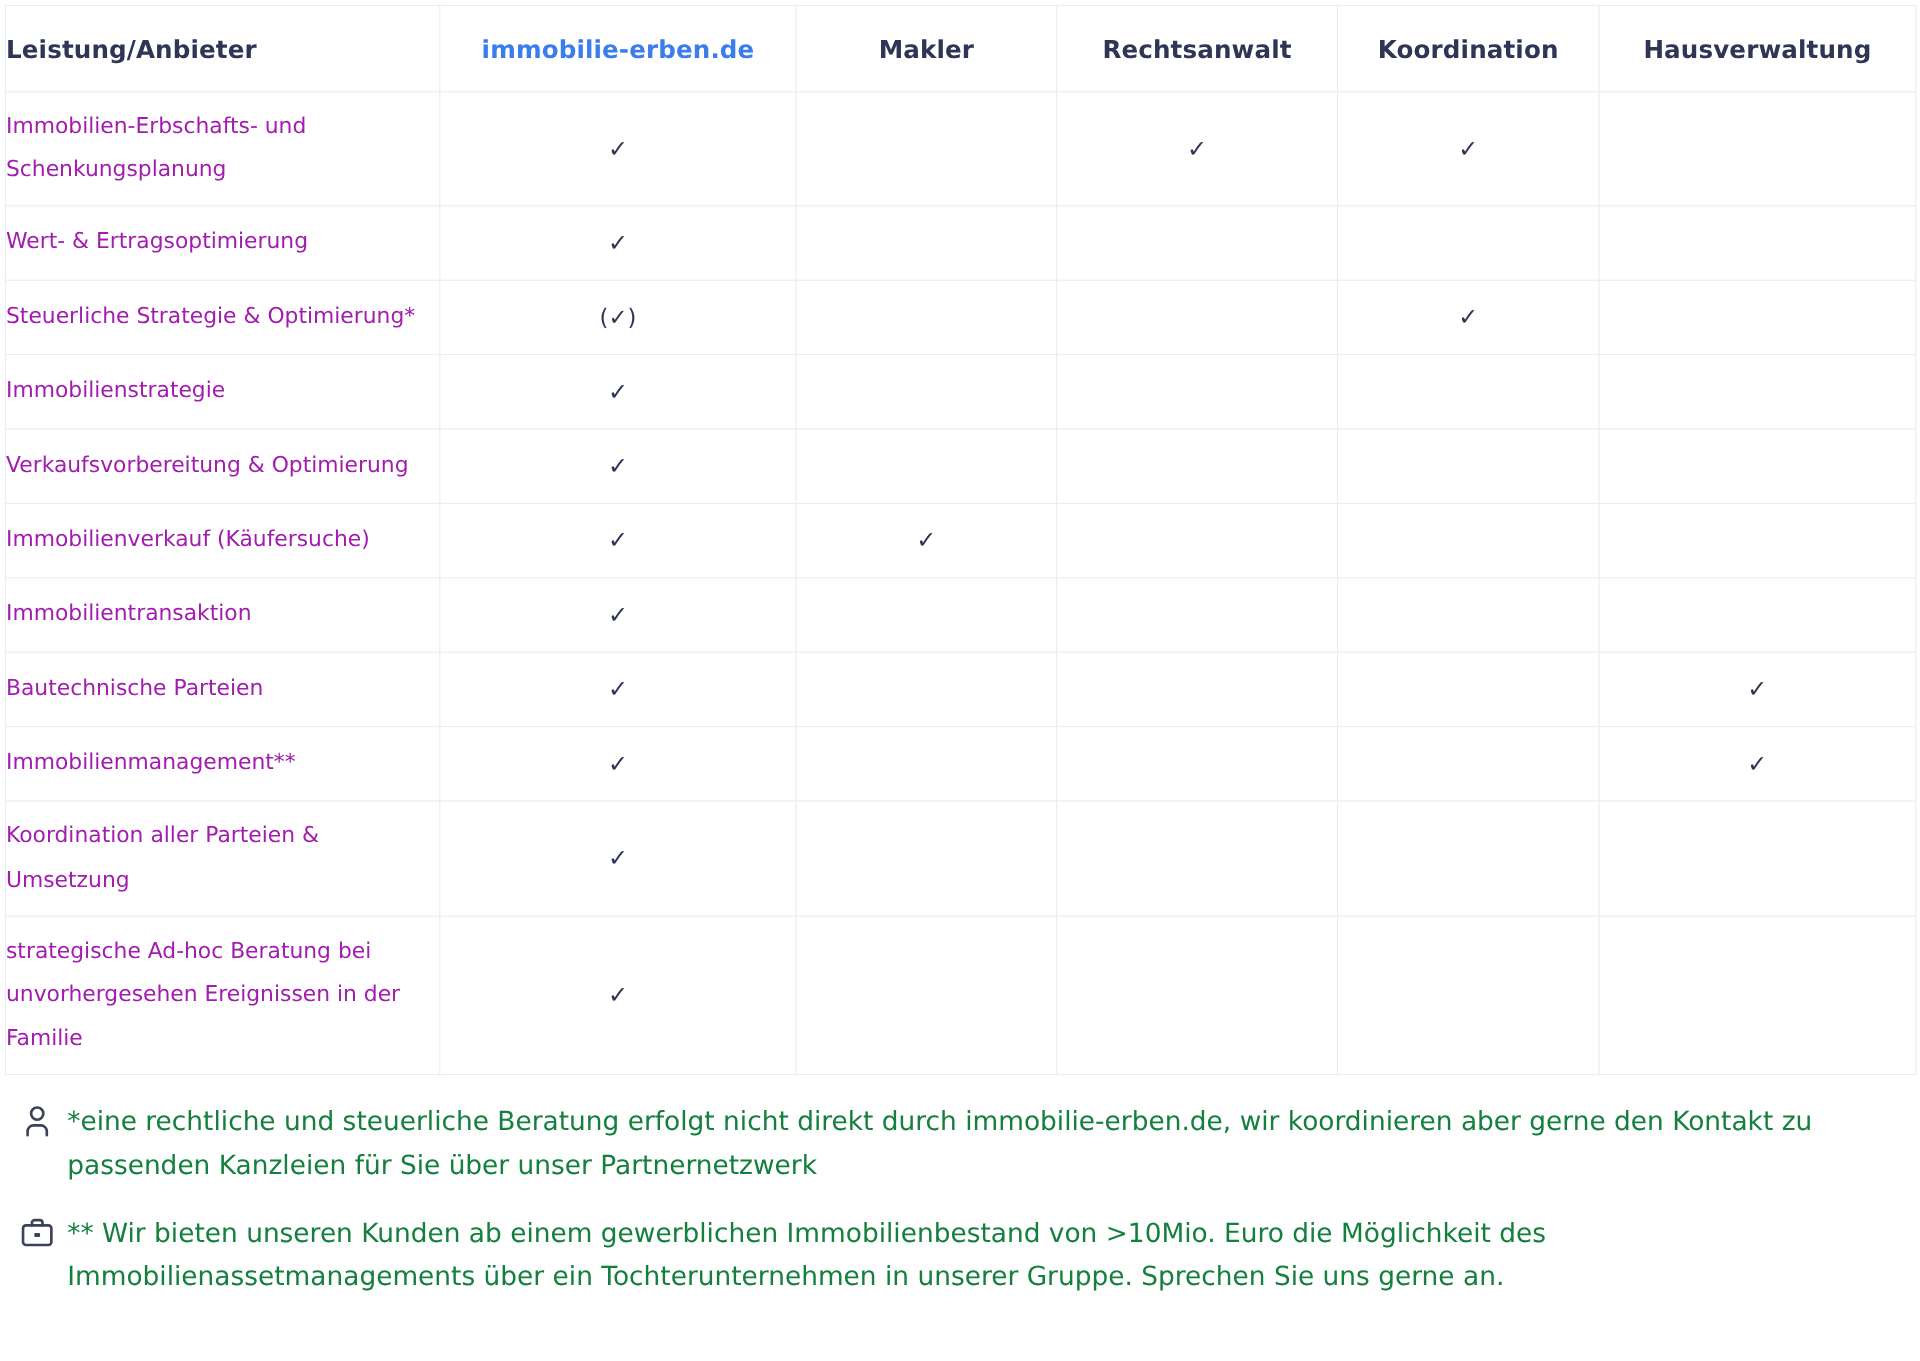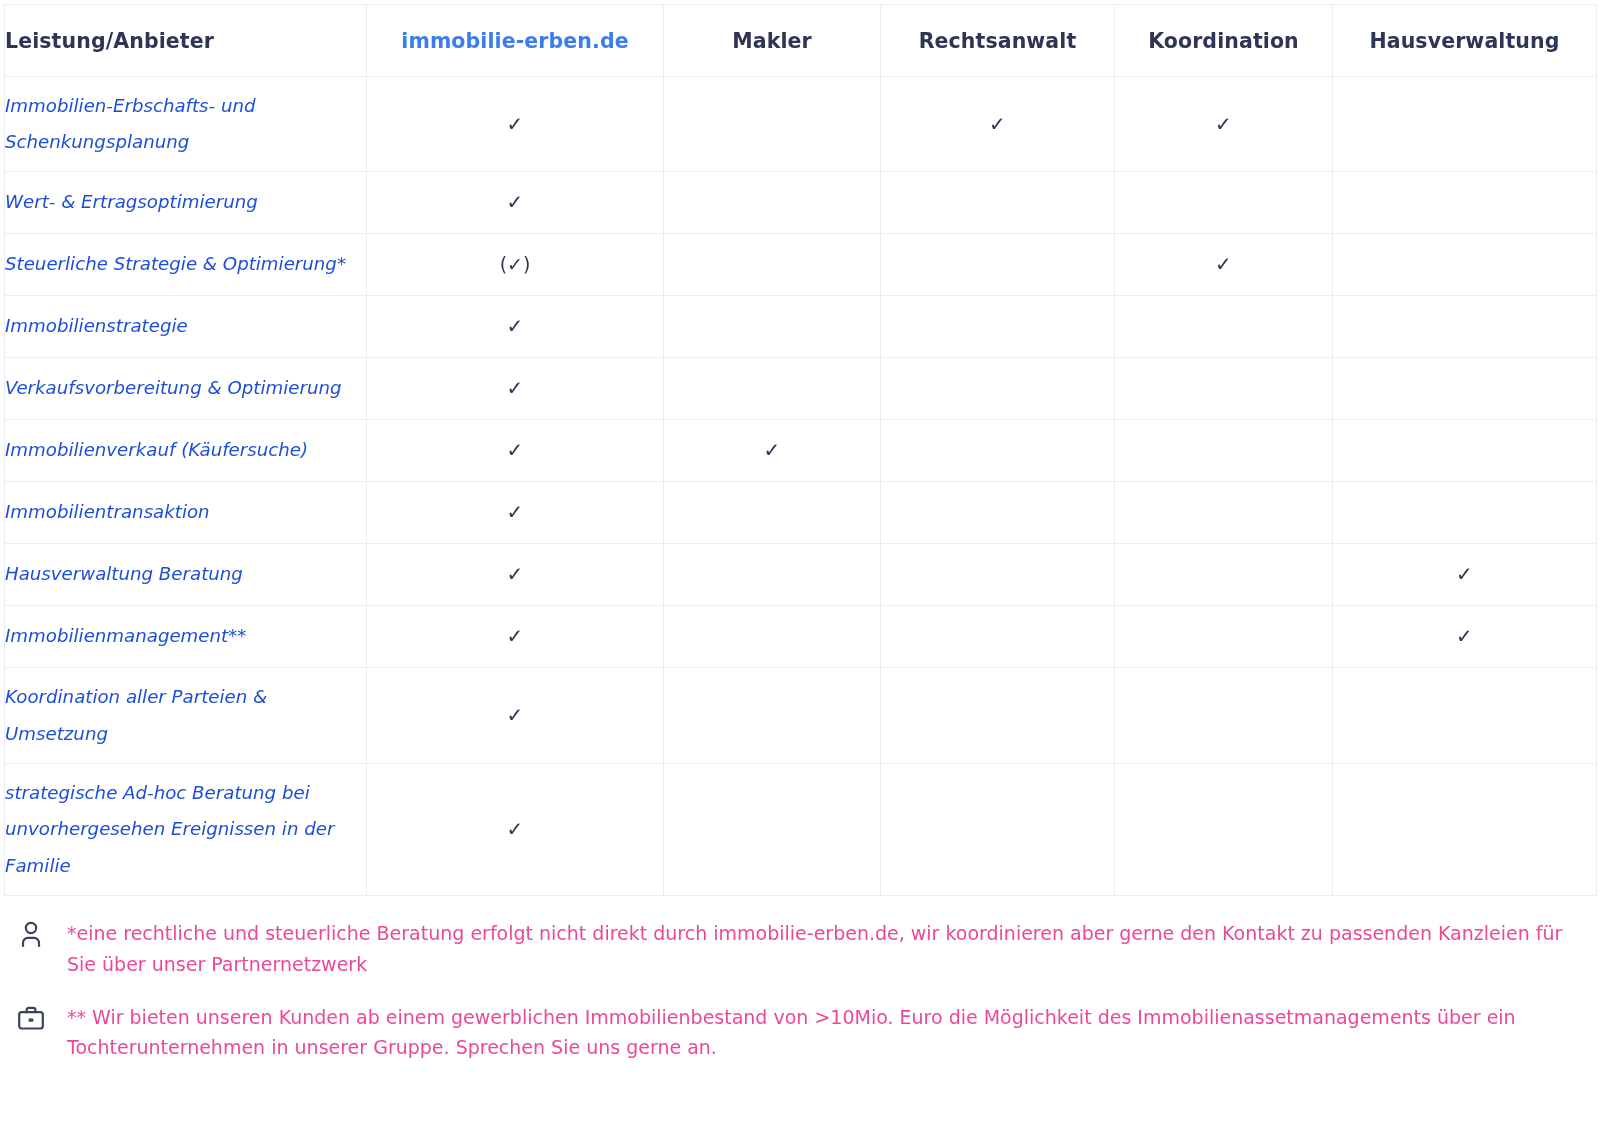--- a/index.html
+++ b/index.html
@@ -72,22 +72,21 @@
 
   tbody td {
     vertical-align: middle;
   }
   td.service {
     text-align: left;
     padding: 16px 18px 16px 16px;
     font-size: 18.2px;
     font-weight: 400;
     line-height: 1.98;
-    color: #1d4ed8;
-    font-style: italic;
+    color: #a21caf;
   }
   td.mark {
     text-align: center;
     font-size: 21px;
     color: #2f3655;
     line-height: 1;
   }
   td.mark .glyph {
     display: inline-block;
     font-family: "DejaVu Sans", sans-serif;
@@ -123,25 +122,24 @@
     margin-bottom: 22px;
   }
   .fn .ic {
     flex: 0 0 50px;
     width: 50px;
     padding-top: 2px;
     display: flex;
     justify-content: center;
   }
   .fn .txt {
-    font-size: 19px;
+    font-size: 22px;
     line-height: 1.62;
-    color: #ec4899;
+    color: #15803d;
     max-width: 1530px;
-    margin-left: 11px;
   }
   .fn svg {
     display: block;
   }
 </style>
 </head>
 <body>
 
 <div class="page">
 
@@ -225,21 +223,21 @@
         <tr class="r8">
           <td class="service">Immobilientransaktion</td>
           <td class="mark"><span class="glyph">✓</span></td>
           <td class="mark"><span class="glyph"></span></td>
           <td class="mark"><span class="glyph"></span></td>
           <td class="mark"><span class="glyph"></span></td>
           <td class="mark"><span class="glyph"></span></td>
         </tr>
 
         <tr class="r9">
-          <td class="service">Hausverwaltung Beratung</td>
+          <td class="service">Bautechnische Parteien</td>
           <td class="mark"><span class="glyph">✓</span></td>
           <td class="mark"><span class="glyph"></span></td>
           <td class="mark"><span class="glyph"></span></td>
           <td class="mark"><span class="glyph"></span></td>
           <td class="mark"><span class="glyph">✓</span></td>
         </tr>
 
         <tr class="r10">
           <td class="service">Immobilienmanagement**</td>
           <td class="mark"><span class="glyph">✓</span></td>

